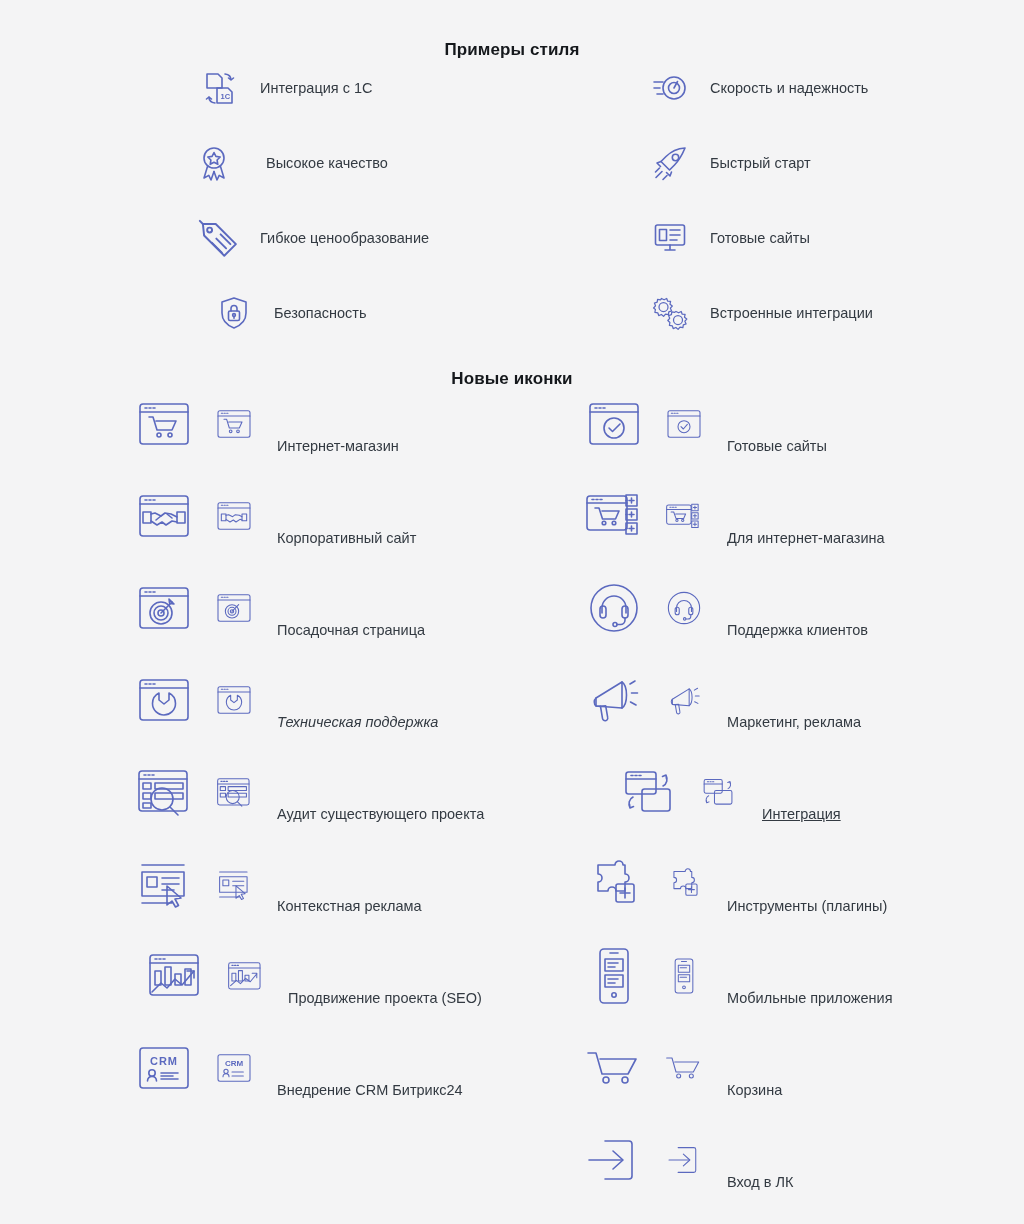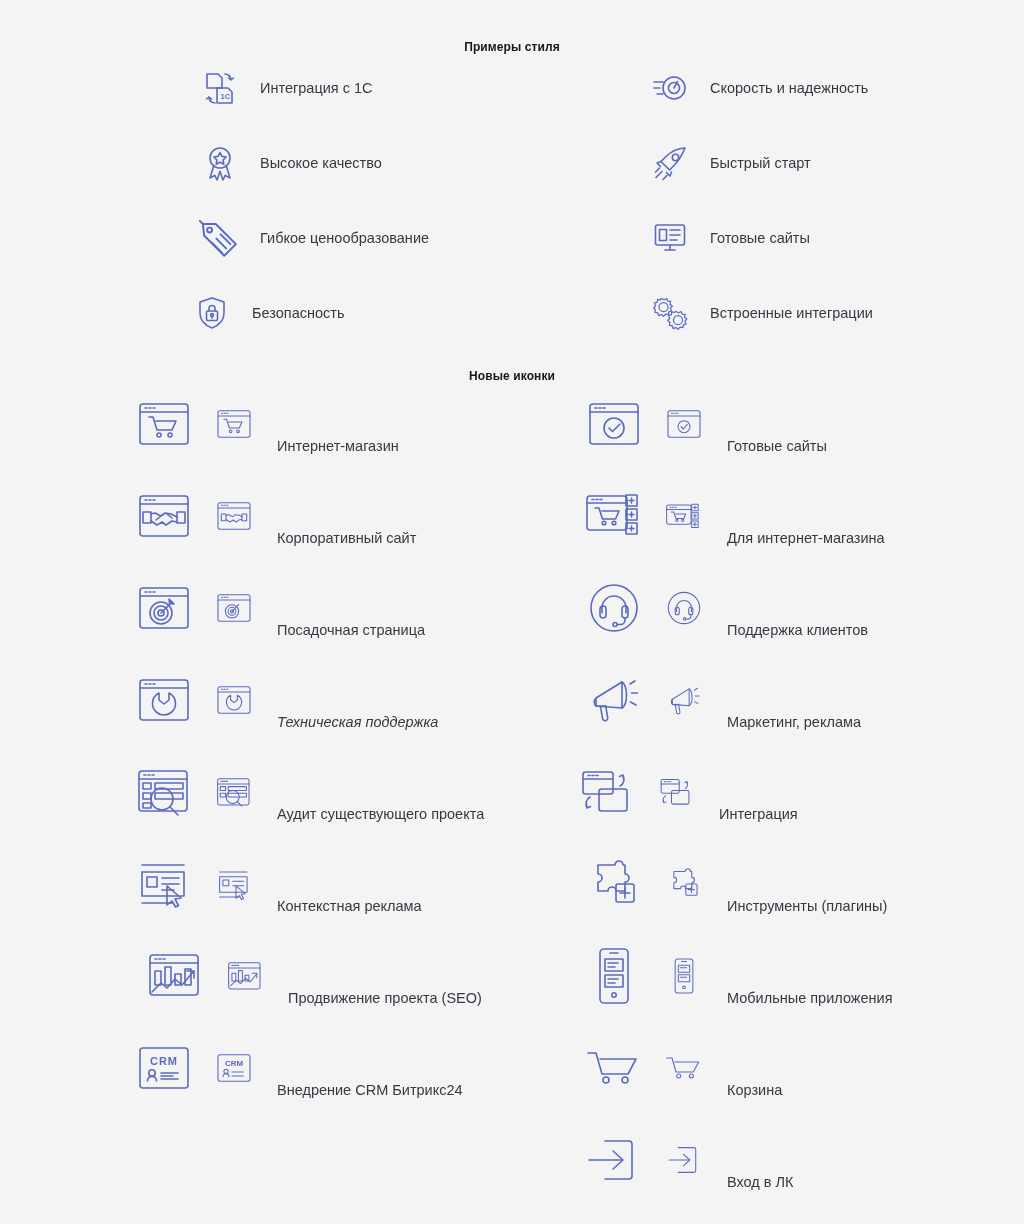--- a/index.html
+++ b/index.html
@@ -8,21 +8,21 @@
     background:#f4f4f5;
     font-family:"Liberation Sans","DejaVu Sans",sans-serif;
     color:#333a42;
     position:relative;
     overflow:hidden;
   }
   .section-title{
     position:absolute;
     left:0;right:0;
     text-align:center;
-    font-size:12px;
+    font-size:17px;
     font-weight:bold;
     color:#15181c;
     letter-spacing:.1px;
   }
   #title-style{top:40px;}
   #title-new{top:369px;}
 
   
   .style-row{
     position:absolute;
@@ -85,21 +85,21 @@
       <path class="ic" d="M4 4h11l4 4v10H4z"></path>
       <path class="ic" d="M14 18h11l4 4v11H14z"></path>
       <path class="ic" d="M22 4c4 .5 6 3 6 6m0 0l-2.5-2m2.5 2l2.5-2"></path>
       <path class="ic" d="M12 33c-4-.5-6-3-6-6m0 0l-2.5 2m2.5-2l2.5 2"></path>
       <text class="ic-txt" x="17.5" y="29" font-size="7.5">1C</text>
     </svg>
   </span>
   <span class="row-label">Интеграция с 1С</span>
 </div>
 
-<div class="style-row" style="left:198px;top:135px;">
+<div class="style-row" style="left:192px;top:135px;gap:12px;">
   <span class="icon-wrap">
     <svg width="32" height="36" viewBox="0 0 32 36">
       <circle class="ic" cx="16" cy="13" r="10"></circle>
       <path class="ic" d="M16 7.5l1.9 3.9 4.3.6-3.1 3 .7 4.3-3.8-2-3.8 2 .7-4.3-3.1-3 4.3-.6z"></path>
       <path class="ic" d="M9.5 21.5L6 33l4.8-2.6L13 35l3-8.5"></path>
       <path class="ic" d="M22.5 21.5L26 33l-4.8-2.6L19 35l-3-8.5"></path>
     </svg>
   </span>
   <span class="row-label">Высокое качество</span>
 </div>
@@ -107,21 +107,21 @@
 <div class="style-row" style="left:198px;top:210px;">
   <svg class="icon-wrap" width="36" height="36" viewBox="0 0 36 36">
     <path class="ic" d="M4 6.5l1 9.5 16.5 16.5 9.5-9.5L14.5 6.5z"></path>
     <circle class="ic" cx="9.5" cy="11.5" r="2"></circle>
     <path class="ic" d="M15 18.5l8 8M18.5 15l8 8M11.5 22l8 8"></path>
     <path class="ic" d="M4 6.5L1.5 4"></path>
   </svg>
   <span class="row-label">Гибкое ценообразование</span>
 </div>
 
-<div class="style-row" style="left:190px;top:285px;align-items:center;">
+<div class="style-row" style="left:212px;top:285px;align-items:center;">
   <span class="icon-wrap">
     <svg width="30" height="34" viewBox="0 0 30 34">
       <path class="ic" d="M15 2L3 6v11c0 8 5.5 12.5 12 15 6.5-2.5 12-7 12-15V6z"></path>
       <rect class="ic" x="9.5" y="15" width="11" height="9.5" rx="1.5"></rect>
       <path class="ic" d="M12 15v-2.5a3 3 0 016 0V15"></path>
       <circle class="ic" cx="15" cy="19" r="1.4"></circle>
       <path class="ic" d="M15 20.4v1.8"></path>
     </svg>
   </span>
   <span class="row-label">Безопасность</span>
@@ -463,21 +463,21 @@
       <path class="ic" d="M8 22l26-16v26l-26-2z" stroke-width="2.2"></path>
       <path class="ic" d="M34 6c3 2 4.5 7 4.5 13s-1.5 11-4.5 13" stroke-width="2.2"></path>
       <path class="ic" d="M8 22a5.5 5.5 0 000 8l4.5.4" stroke-width="2.2"></path>
       <path class="ic" d="M12.5 30.4l2 12c.2 1.5 1.5 2.5 3 2.3 1.5-.2 2.5-1.6 2.2-3l-2-11.8z" stroke-width="2.2"></path>
       <path class="ic" d="M42 8l5-3M43.5 17h6M42.5 26l5 2.5" stroke-width="2.2"></path>
     </svg>
   </span>
   <span class="row-label">Маркетинг, реклама</span>
 </div>
 
-<div class="new-row" style="left:579px;top:762px;">
+<div class="new-row" style="left:622px;top:762px;text-decoration:underline;">
   <span class="big-wrap">
     <svg width="52" height="48" viewBox="0 0 52 48">
       <rect class="ic" x="3" y="4" width="30" height="22" rx="2.5"></rect>
       <path class="ic" d="M3 11h30"></path>
       <path class="ic" d="M8 7.5h2M12 7.5h2M16 7.5h2"></path>
       <rect class="ic" x="19" y="21" width="28" height="22" rx="2.5" fill="#f4f4f5"></rect>
       <path class="ic" d="M40 18c4-2 5-7 3-11m0 0l-3.5 1.5M43 7l.5 3.8"></path>
       <path class="ic" d="M10 29c-4 2-5 7-3 11m0 0l3.5-1.5M7 40l-.5-3.8"></path>
     </svg>
   </span>

